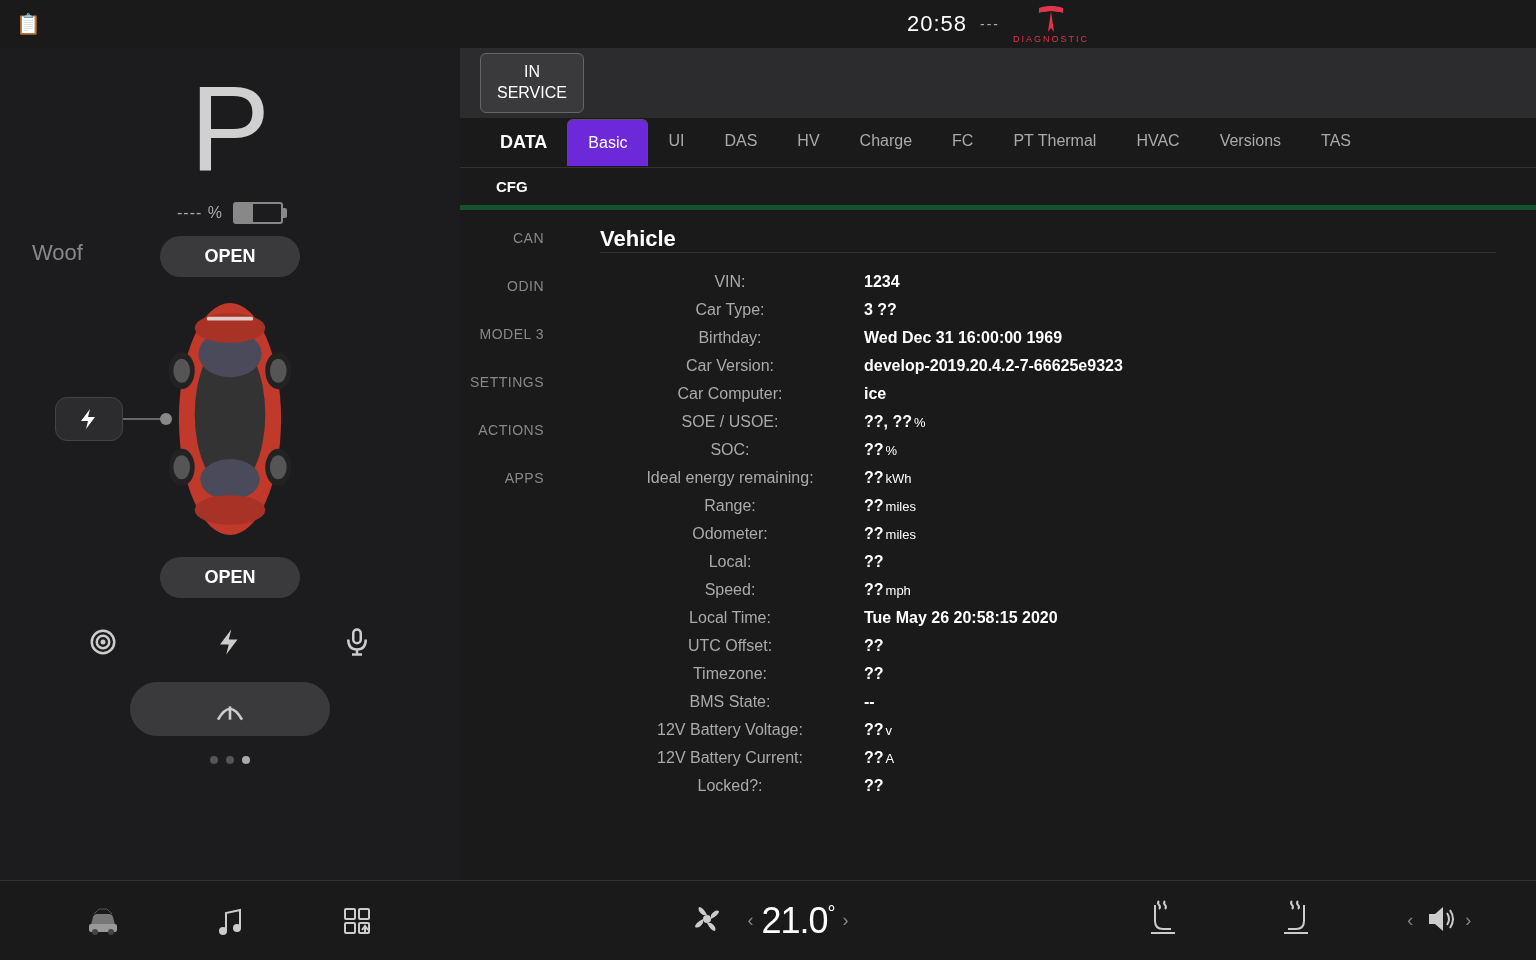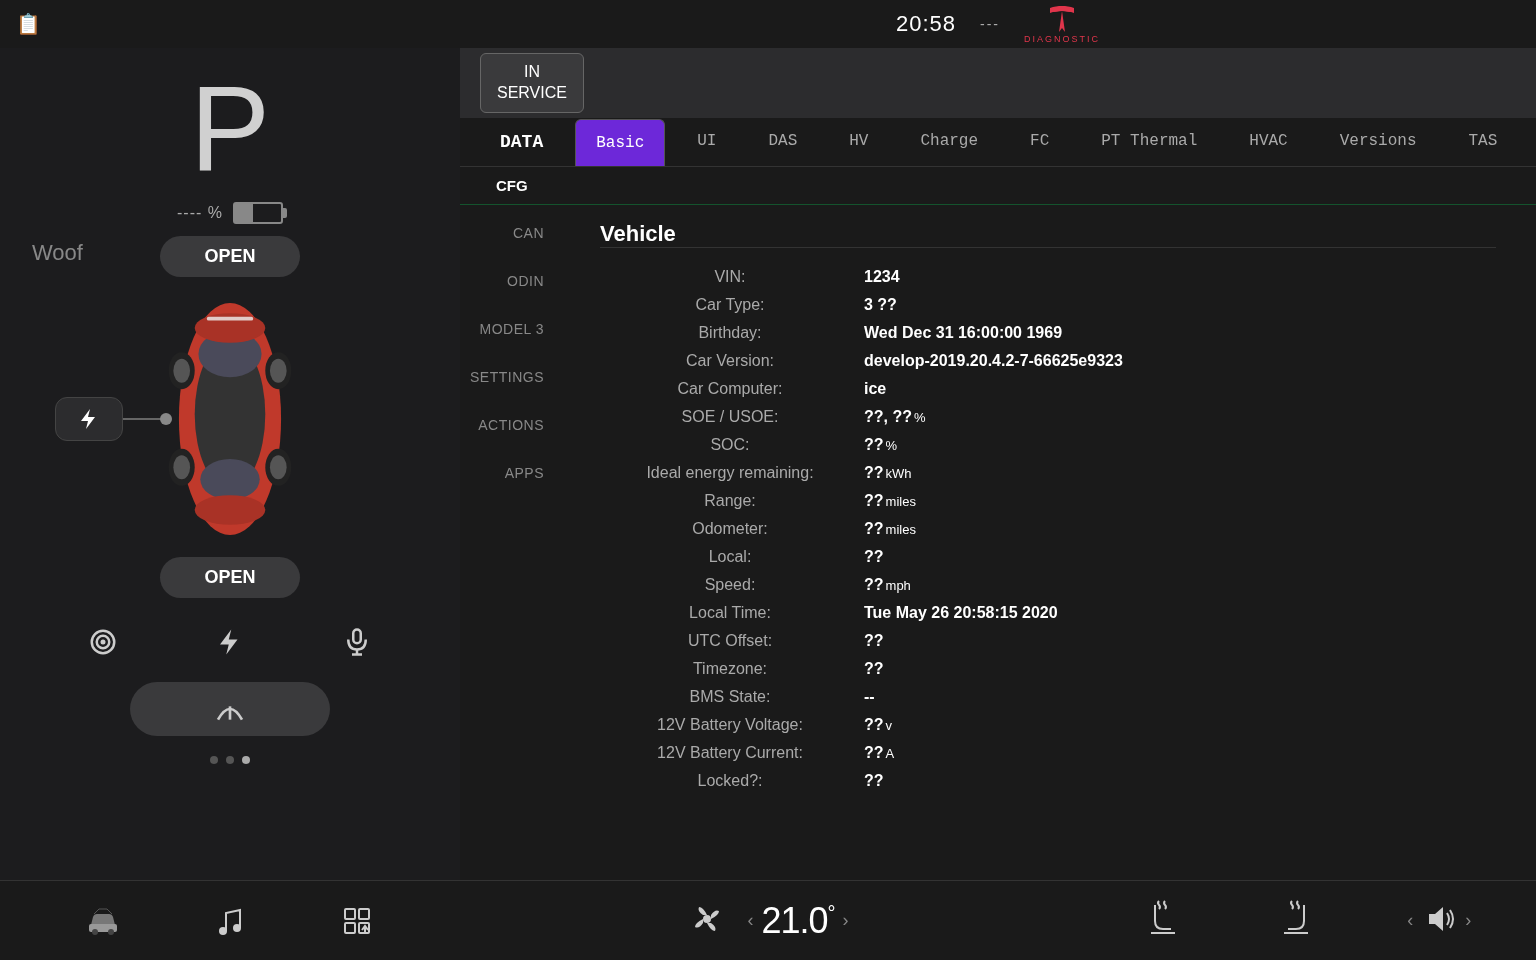--- a/index.html
+++ b/index.html
@@ -27,21 +27,21 @@
       display: flex;
       align-items: center;
       gap: 12px;
       width: 460px;
     }
     .status-bar-center {
       flex: 1;
       display: flex;
       align-items: center;
       justify-content: center;
-      gap: 24px;
+      gap: 13px;
     }
     .status-time {
       font-size: 22px;
       font-weight: 300;
       letter-spacing: 1px;
     }
     .status-signal {
       font-size: 14px;
       color: #aaa;
       letter-spacing: 2px;
@@ -336,22 +336,21 @@
       cursor: pointer;
       letter-spacing: 0.5px;
     }
 
     .tabs-row {
       display: flex;
       align-items: center;
       padding: 0 20px;
       border-bottom: 1px solid #333;
       flex-shrink: 0;
-      gap: 12px;
-      font-family: Liberation Mono, monospace;
+      gap: 0;
     }
     .tab-item {
       padding: 14px 20px;
       font-size: 16px;
       cursor: pointer;
       color: #aaa;
       border-bottom: 2px solid transparent;
       white-space: nowrap;
     }
     .tab-item.active {
@@ -366,21 +365,21 @@
       font-size: 18px;
       font-weight: 700;
       color: #fff;
       padding: 14px 20px;
     }
 
     .sub-tabs-row {
       display: flex;
       padding: 0 20px 0;
       flex-shrink: 0;
-      border-bottom: 1px solid #14532d;
+      border-bottom: 5px solid #14532d;
     }
     .sub-tab {
       padding: 10px 16px;
       font-size: 15px;
       cursor: pointer;
       color: #aaa;
     }
     .sub-tab.active {
       color: #fff;
       font-weight: 600;

